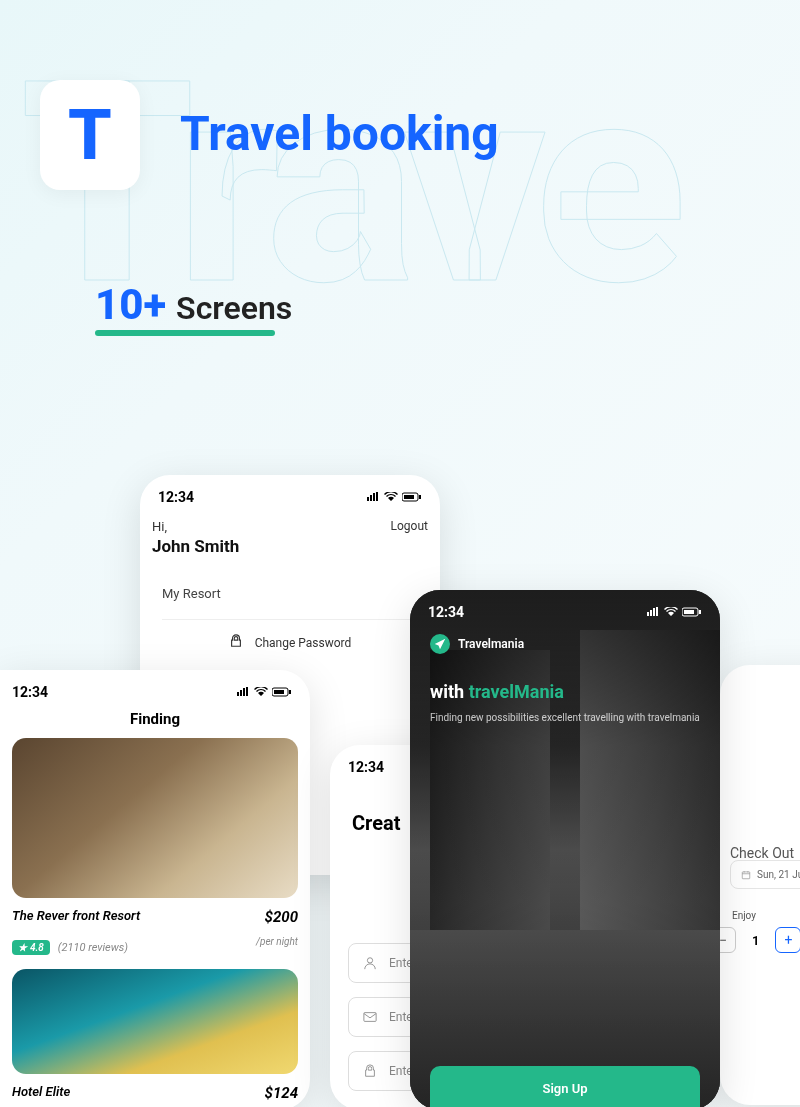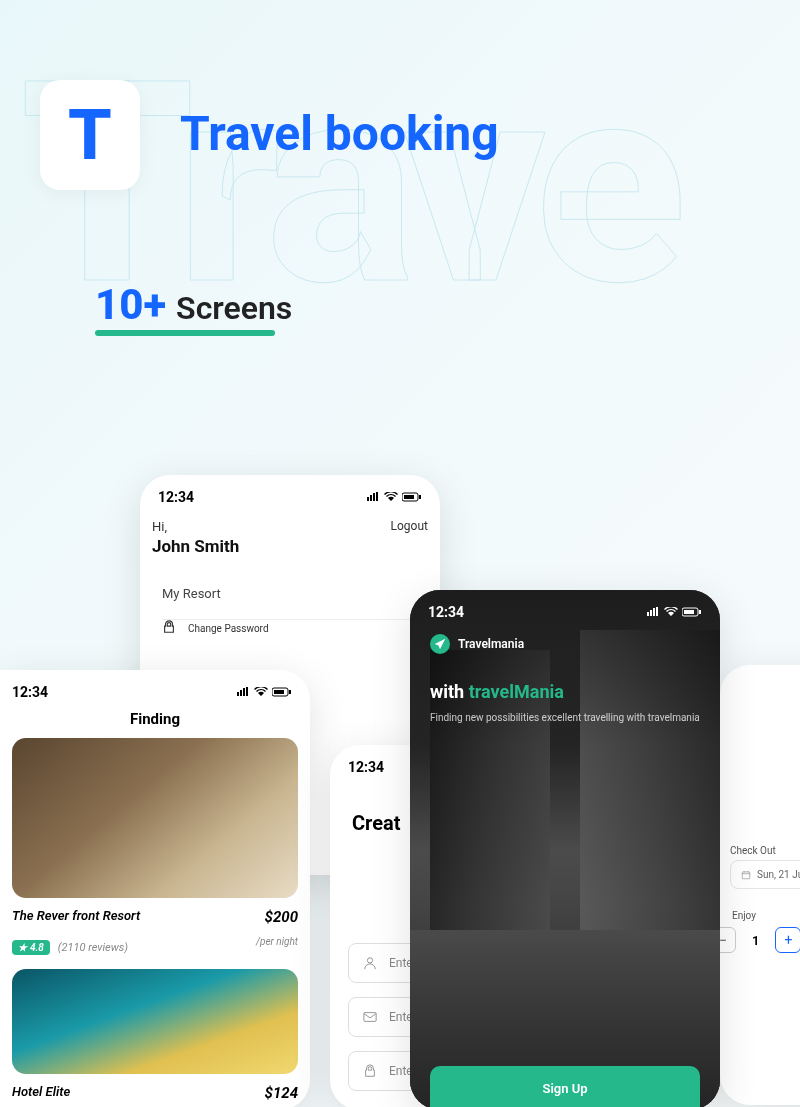--- a/index.html
+++ b/index.html
@@ -18,21 +18,21 @@
 .statusbar { display:flex; justify-content:space-between; align-items:center; padding:14px 18px 6px; font-size:14px; font-weight:700; }
 .status-icons { display:flex; align-items:center; gap:4px; font-size:13px; }
 
 
 .screen-account { top:475px; left:140px; width:300px; height:400px; }
 .screen-account .greet { padding:8px 12px 0; display:flex; justify-content:space-between; align-items:flex-start; }
 .screen-account .hi { font-size:13px; color:#333; }
 .screen-account .name { font-size:17px; font-weight:700; color:#111; margin-top:2px; }
 .screen-account .logout { font-size:12px; color:#333; }
 .screen-account .sect { padding:30px 22px 0; font-size:13px; color:#444; }
-.screen-account .row { margin:18px 22px 0; border-top:1px solid #eee; display:flex; align-items:center; gap:12px; font-size:10px; color:#333; }
+.screen-account .row { margin:18px 22px 0; padding-top:14px; border-top:1px solid #eee; display:flex; align-items:center; gap:12px; font-size:12px; color:#333;justify-content:center; }
 .lock-icon { width:14px; height:14px; display:inline-block; }
 
 
 .screen-prop { top:670px; left:0; width:310px; height:440px; z-index:4; border-top-left-radius:0; border-bottom-left-radius:0; }
 .screen-prop .statusbar { padding-left:12px; }
 .screen-prop .ptitle { text-align:center; font-size:15px; font-weight:700; padding:4px 0 10px; }
 .screen-prop .card { margin:0 12px 14px; }
 .screen-prop .photo { width:100%; height:160px; border-radius:14px; background:linear-gradient(140deg,#5a4530 0%,#8a7050 40%,#c9b590 70%,#e8dcc5 100%); position:relative; overflow:hidden; }
 .screen-prop .photo2 { width:100%; height:105px; border-radius:14px; background:linear-gradient(160deg,#0a5565 0%,#1a9aa8 40%,#e0c050 70%,#f0d870 100%); position:relative; overflow:hidden; }
 .screen-prop .cardrow { display:flex; justify-content:space-between; align-items:flex-start; margin-top:10px;font-style:italic; }
@@ -61,21 +61,21 @@
 .brand-name { color:#fff; font-size:12px; font-weight:600; }
 .screen-onboard .hero { position:relative; z-index:2; padding:18px 20px 4px; }
 .hero-line { color:#fff; font-size:18px; font-weight:700; line-height:1.3; }
 .hero-accent { color:#24b88a; }
 .hero-sub { color:rgba(255,255,255,0.75); font-size:10px; margin-top:8px; line-height:1.4; }
 .signup-btn { position:absolute; bottom:0; left:20px; right:20px; height:44px; background:#24b88a; border-radius:10px 10px 0 0; display:flex; align-items:center; justify-content:center; color:#fff; font-weight:600; font-size:13px; z-index:3; }
 
 
 .screen-book { top:665px; left:720px; width:200px; height:440px; z-index:3; }
 .screen-book .field { position:absolute; border:1px solid #e5e5e5; border-radius:8px; padding:8px 10px; font-size:10px; color:#666; display:flex; align-items:center; gap:6px; background:#fff; }
-.screen-book .co-lbl { position:absolute; top:180px; left:10px; font-size:10px; color:#555; }
+.screen-book .co-lbl { position:absolute; top:180px; left:10px; font-size:14px; color:#555; }
 .screen-book .co-field { top:195px; left:10px; width:90px; }
 .screen-book .room-lbl { position:absolute; top:245px; left:12px; font-size:10px; color:#555; }
 .stepper { position:absolute; top:262px; left:-10px; display:flex; align-items:center; gap:16px; }
 .step-btn { width:26px; height:26px; border:1px solid #ccc; border-radius:6px; display:flex; align-items:center; justify-content:center; font-size:14px; color:#555; }
 .step-btn.plus { border-color:#1565ff; color:#1565ff; }
 .step-val { font-size:13px; font-weight:600; }
 
 svg { display:block; }
 </style>
 </head>

